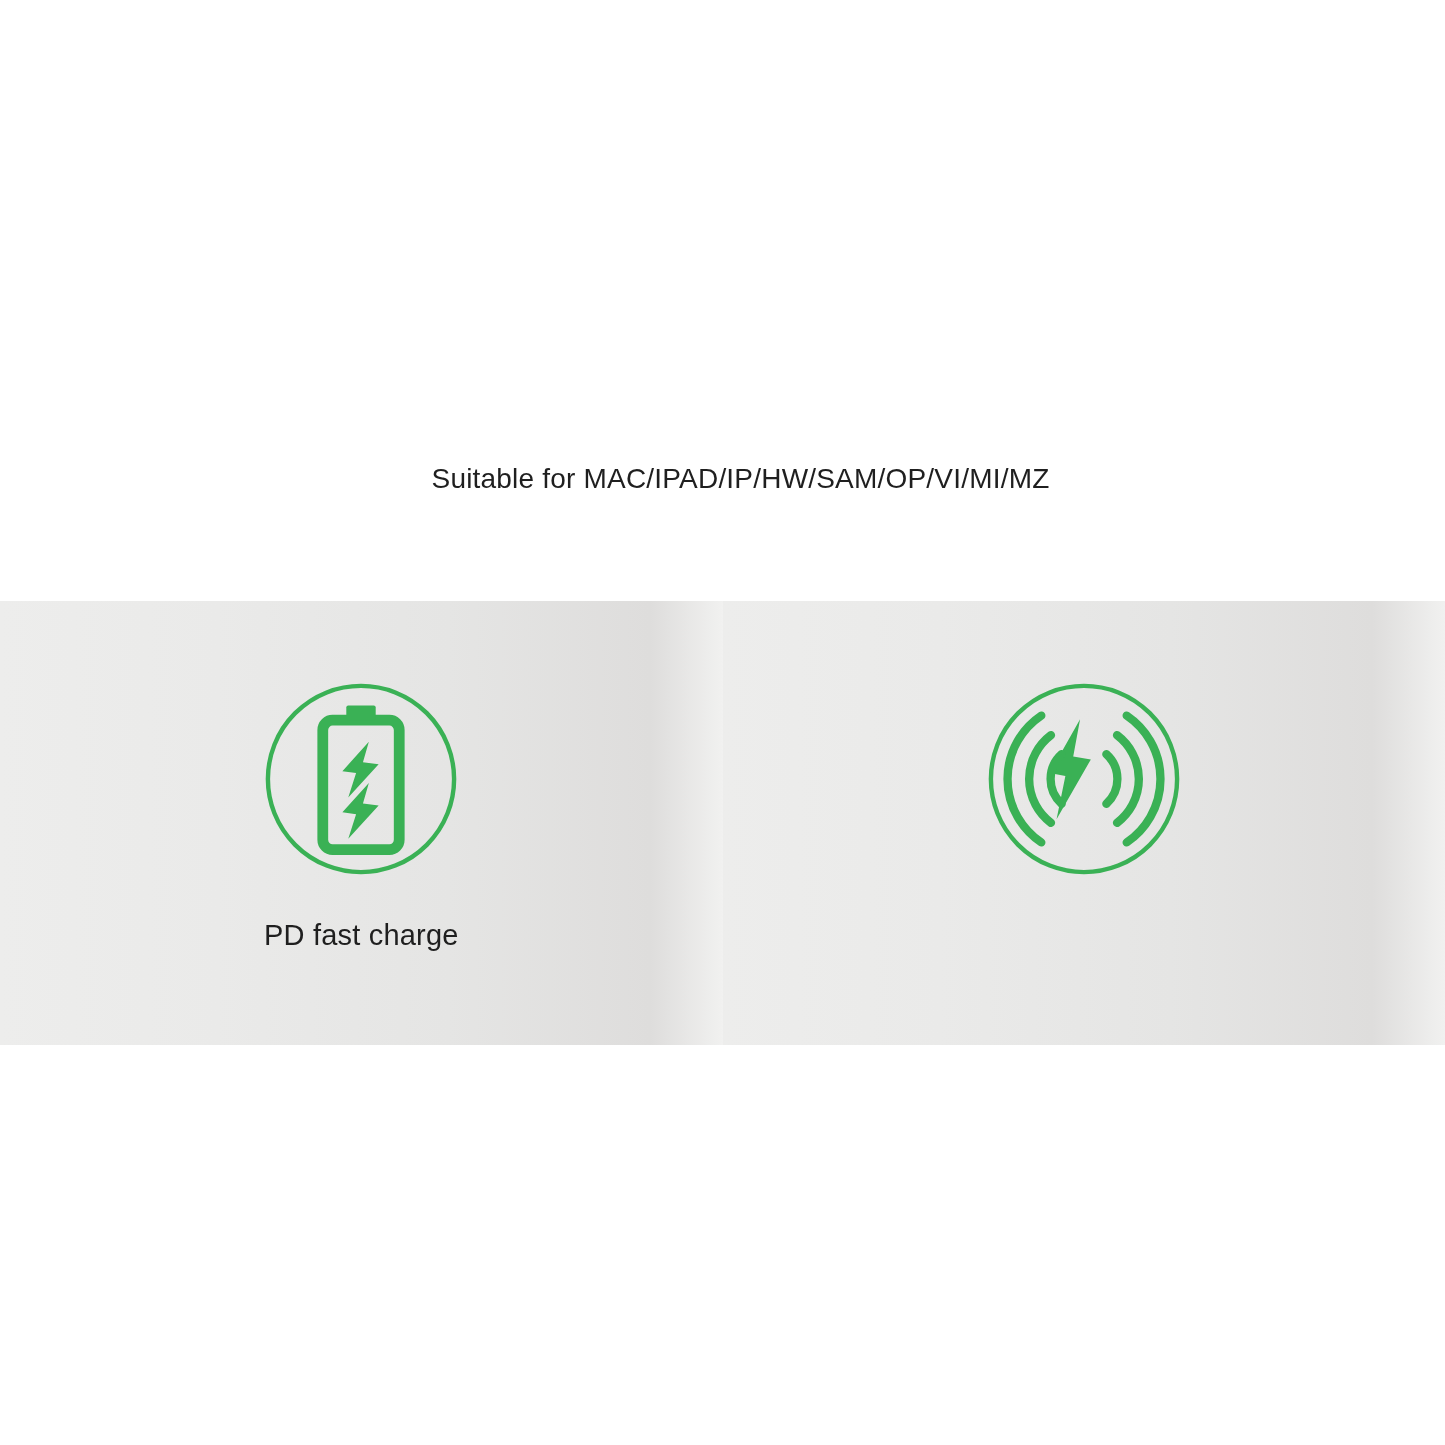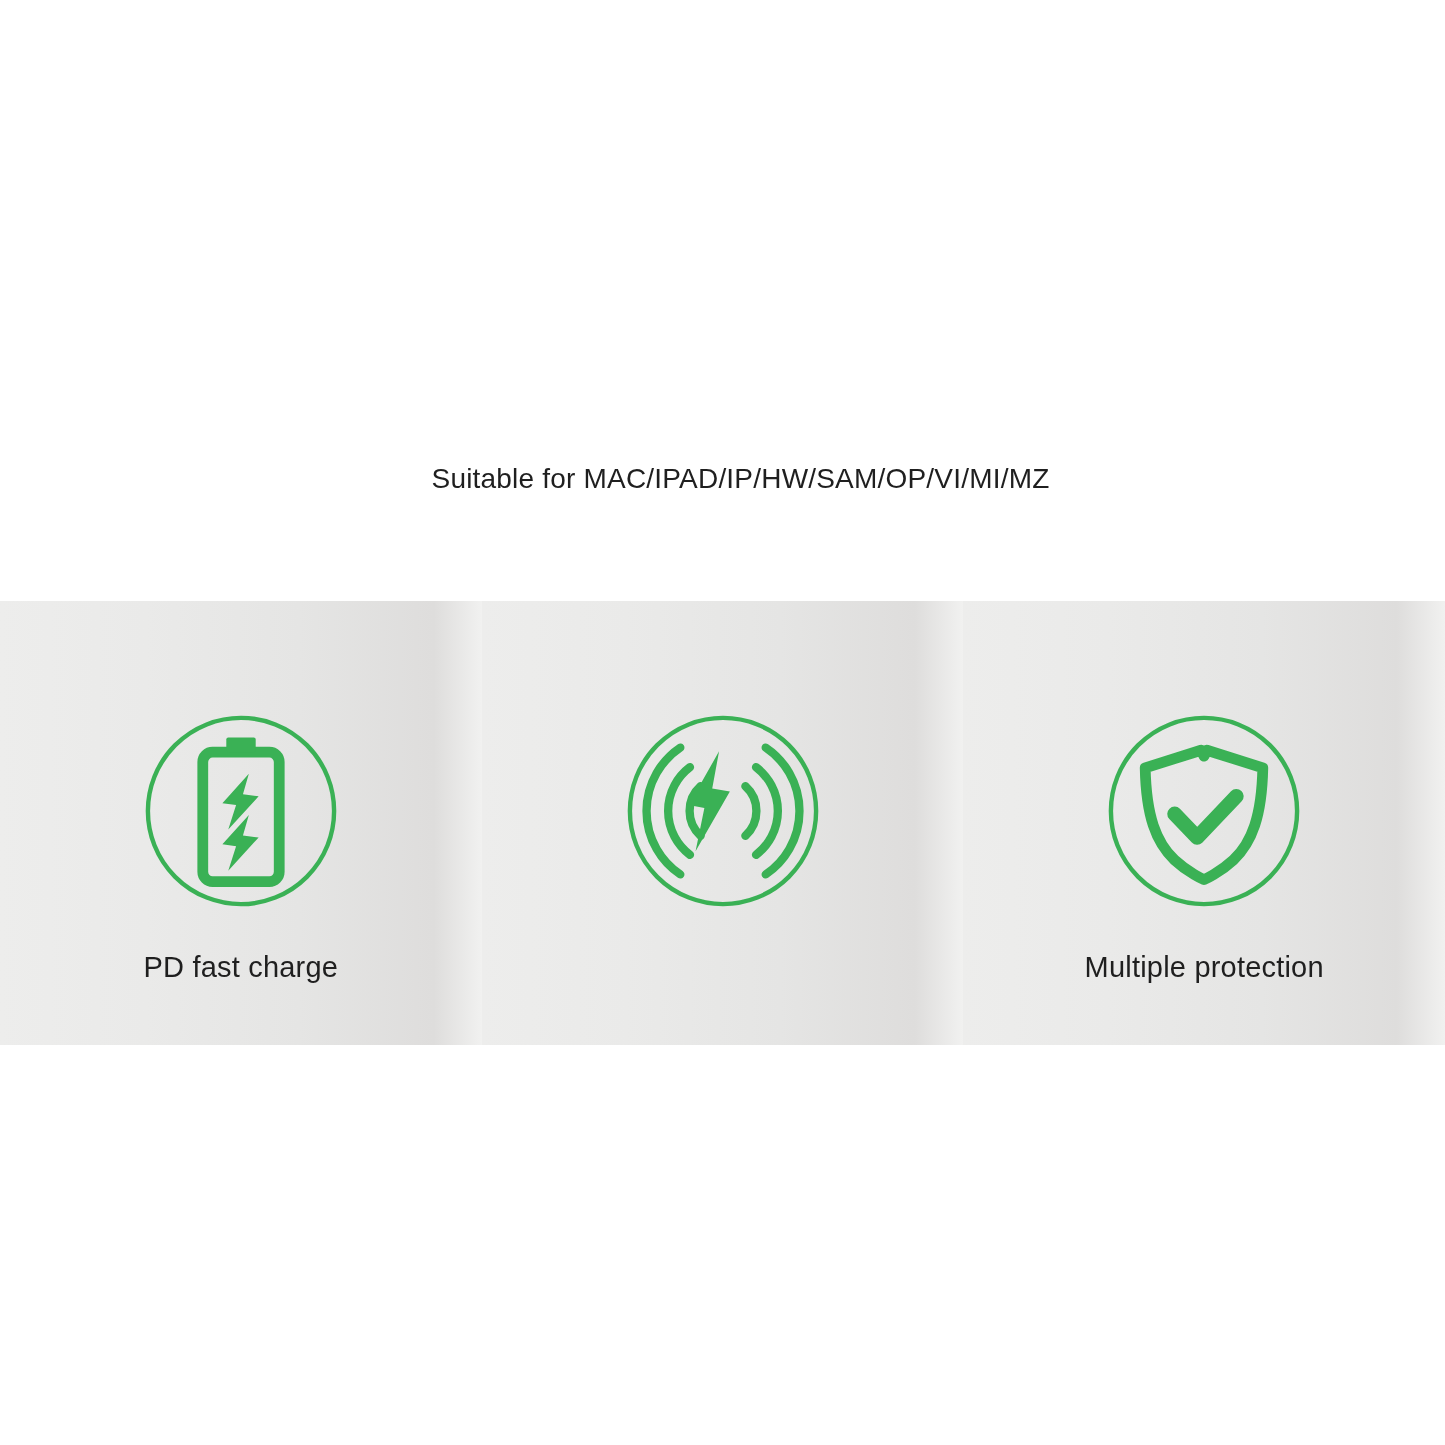--- a/index.html
+++ b/index.html
@@ -34,21 +34,21 @@
     top: 601px; left: 0;
     width: 1445px; height: 444px;
     display: flex;
   }
   .feature-panel {
     flex: 1 1 0;
     height: 100%;
     display: flex;
     flex-direction: column;
     align-items: center;
-    padding-top: 112px;
+    padding-top: 80px;
     background: linear-gradient(to right,
       #ededec 0%, #eaeae9 30%, #e5e5e4 62%,
       #dedddc 90%, #f1f1f0 100%);
   }
   .icon-wrap {
     width: 196px; height: 196px;
     flex: 0 0 auto;
   }
   .icon-wrap svg { display: block; width: 196px; height: 196px; }
   .icon-stroke { stroke: var(--accent); fill: none; }
@@ -96,25 +96,15 @@
           <path class="icon-stroke" stroke-width="8.5" stroke-linecap="round" d="M77.2,74.7 A34,34 0 0 0 77.2,125.3"></path>
           <path class="icon-stroke" stroke-width="8.5" stroke-linecap="round" d="M66.3,55.3 A56,56 0 0 0 66.3,144.7"></path>
           <path class="icon-stroke" stroke-width="8.5" stroke-linecap="round" d="M56.4,35.3 A78,78 0 0 0 56.4,164.7"></path>
           <path class="icon-stroke" stroke-width="8.5" stroke-linecap="round" d="M122.8,74.7 A34,34 0 0 1 122.8,125.3"></path>
           <path class="icon-stroke" stroke-width="8.5" stroke-linecap="round" d="M133.7,55.3 A56,56 0 0 1 133.7,144.7"></path>
           <path class="icon-stroke" stroke-width="8.5" stroke-linecap="round" d="M143.6,35.3 A78,78 0 0 1 143.6,164.7"></path>
         </svg>
       </div>
     </div>
 
-    <div class="feature-panel">
-      <div class="icon-wrap">
-        <svg viewBox="0 0 200 200">
-          <circle class="icon-stroke" cx="100" cy="100" r="95" stroke-width="4.5"></circle>
-          <path class="icon-stroke" stroke-width="11" stroke-linejoin="round" d="M97,38 L40,56 C41,105 51,132 70,150 C84,163 100,170 100,170 C100,170 116,163 130,150 C149,132 159,105 160,56 L103,38 L100,44 Z"></path>
-          <path class="icon-stroke" stroke-width="15" stroke-linecap="round" stroke-linejoin="round" d="M70,103 L93,127 L133,85"></path>
-        </svg>
-      </div>
-      <div class="feature-label">Multiple protection</div>
-    </div>
 
   </div>
 </div>
 
 </body></html>

